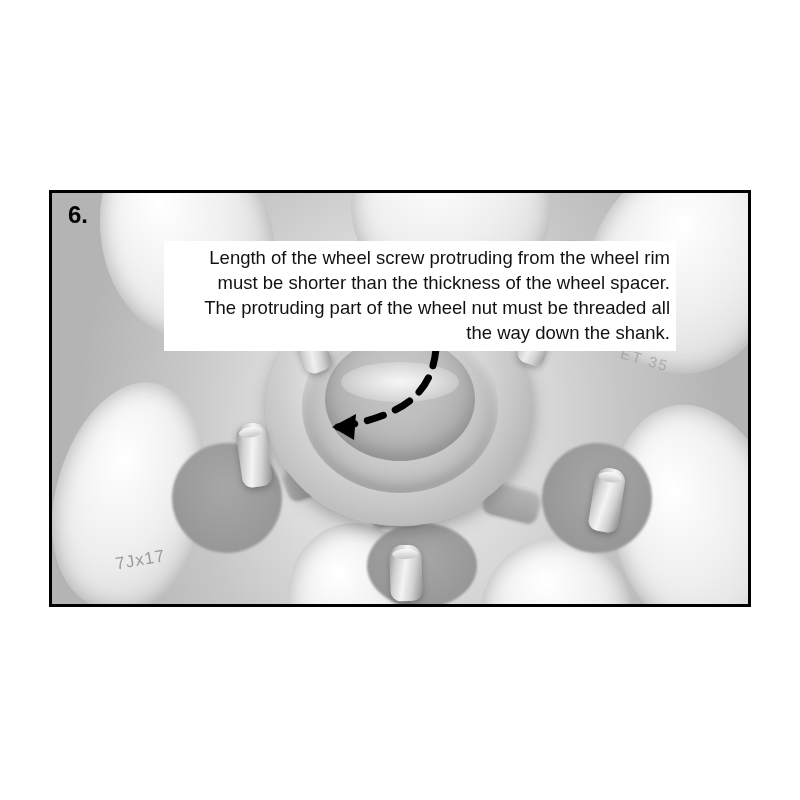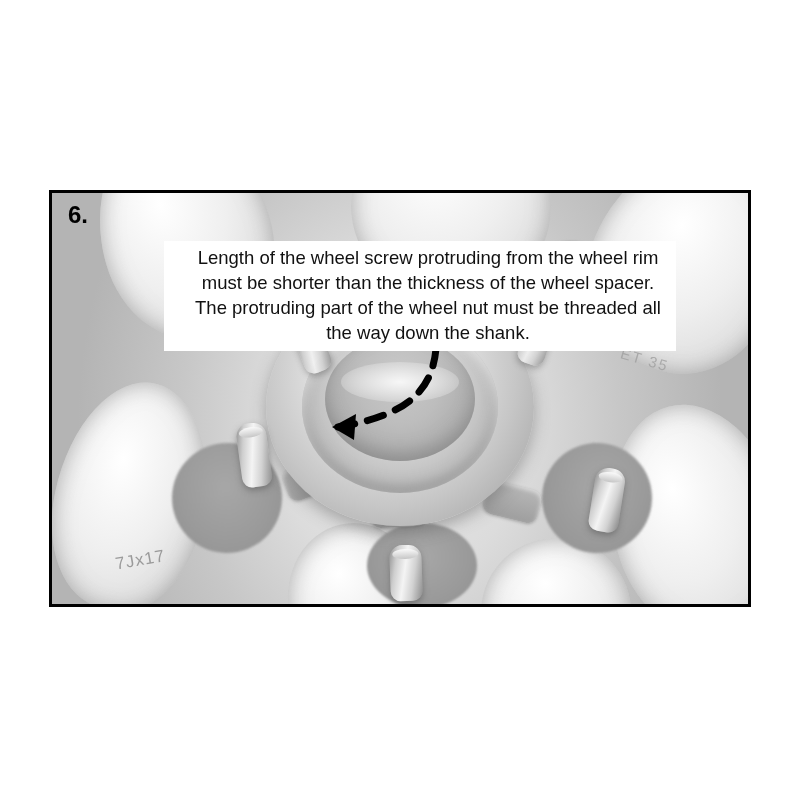--- a/index.html
+++ b/index.html
@@ -185,21 +185,21 @@
   
   .caption {
     position: absolute;
     left: 112px;
     top: 48px;
     width: 512px;
     background: #ffffff;
     color: #111111;
     font-size: 18.5px;
     line-height: 25px;
-    text-align: center;
+    text-align: right;
     padding: 4px 6px 6px 22px;
     box-sizing: border-box;
   }
 
   
   .arrow {
     position: absolute;
     left: 208px;
     top: 148px;
     width: 190px;

